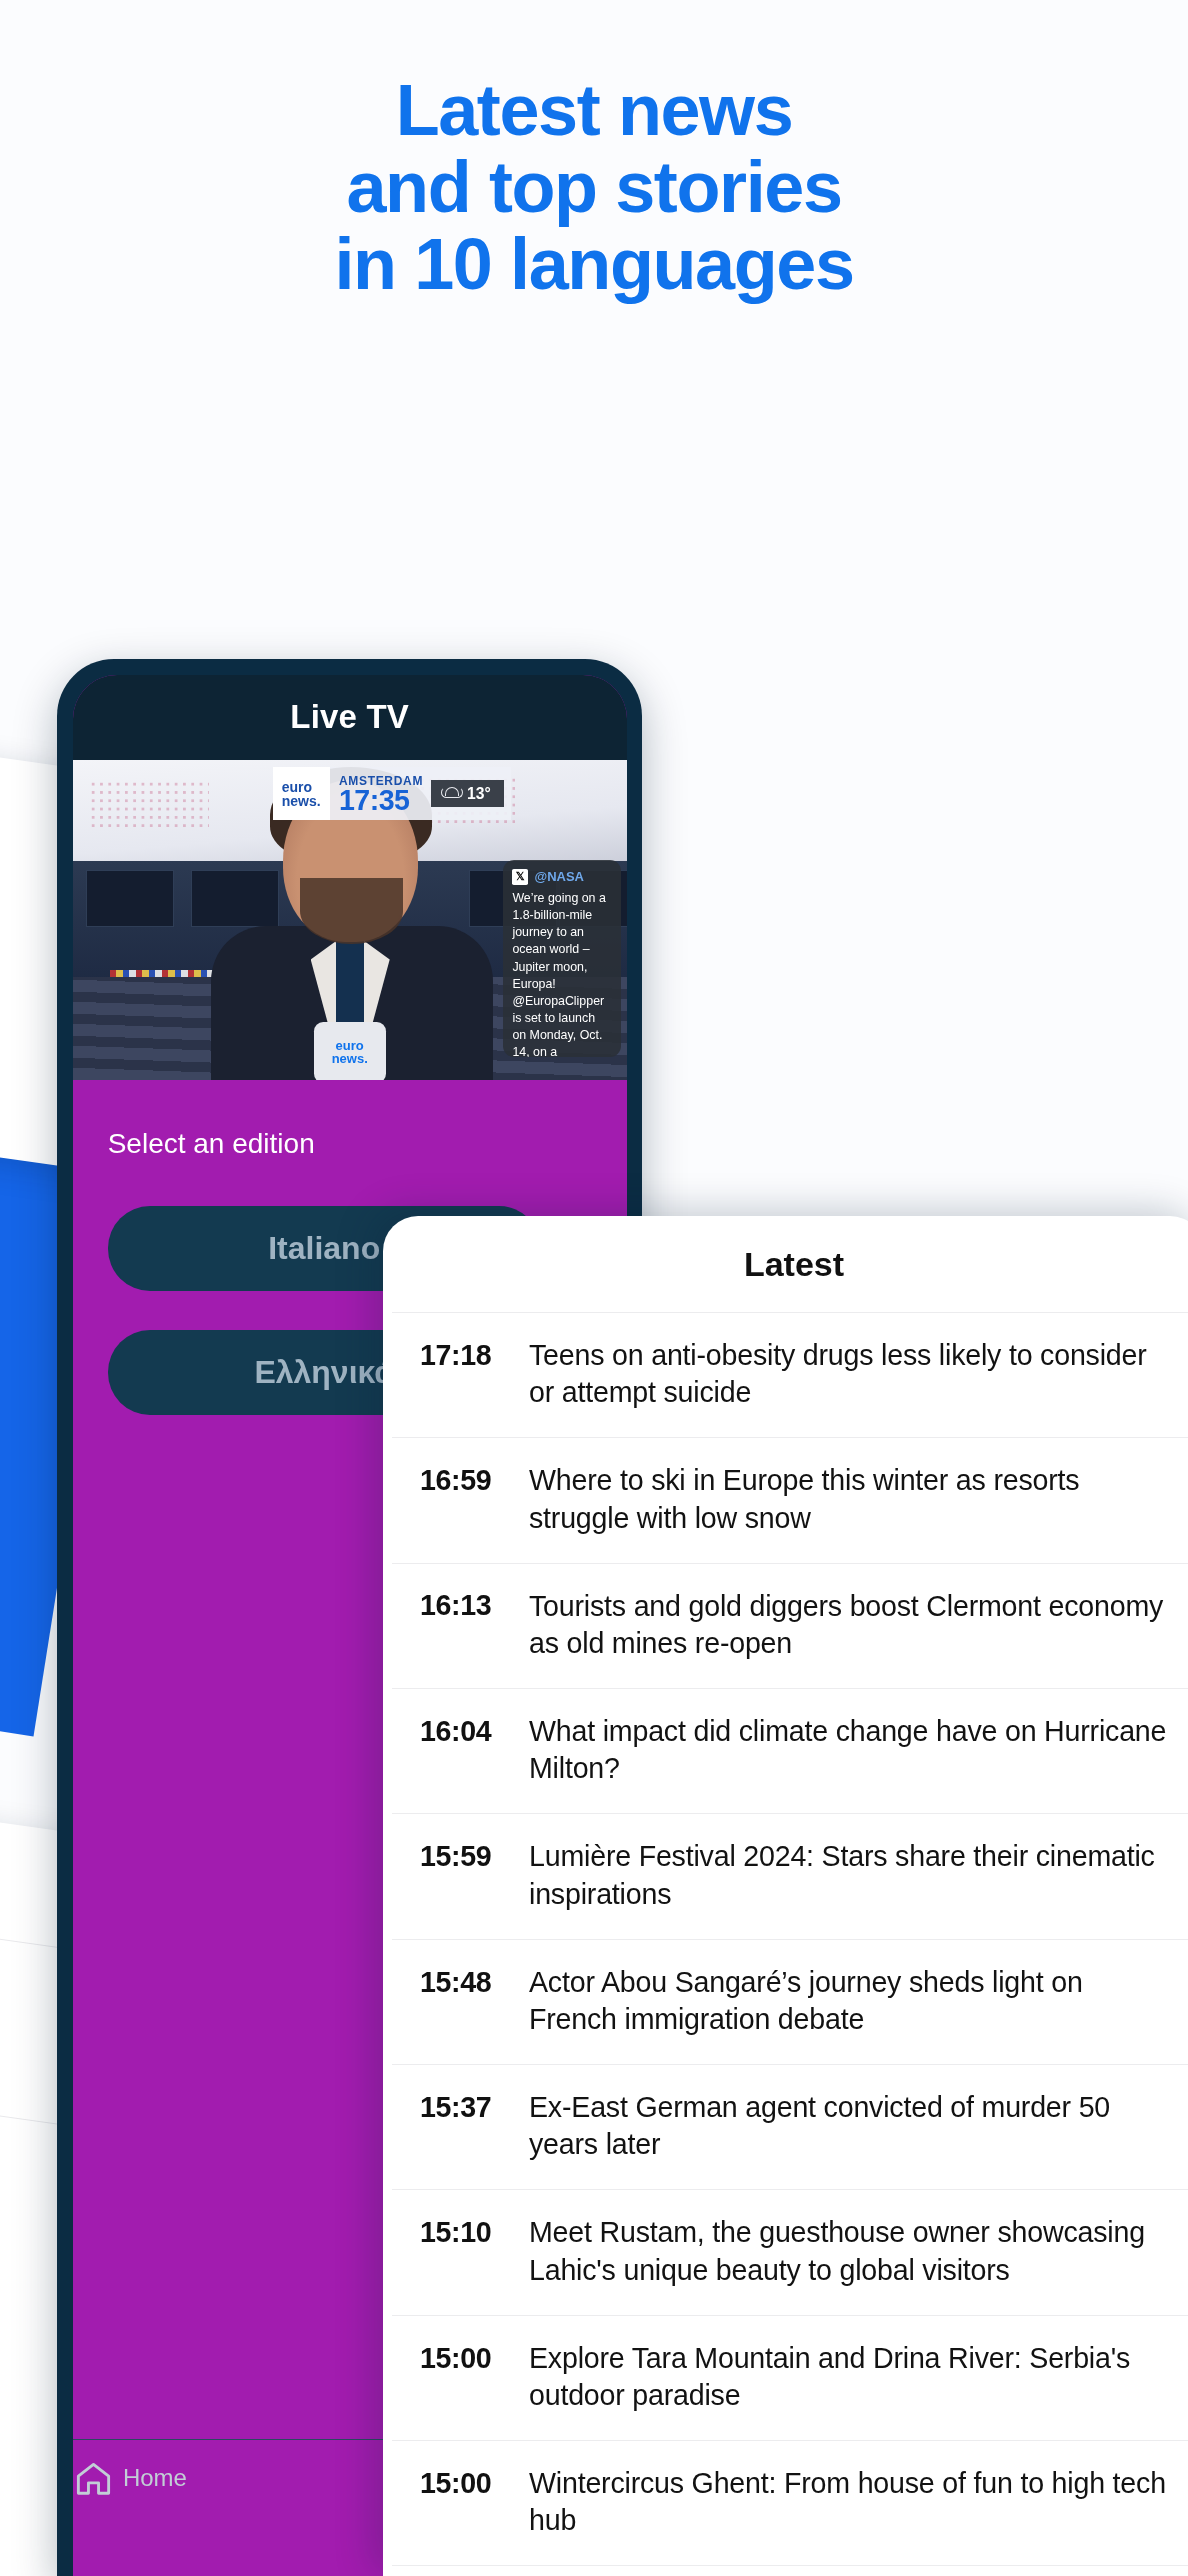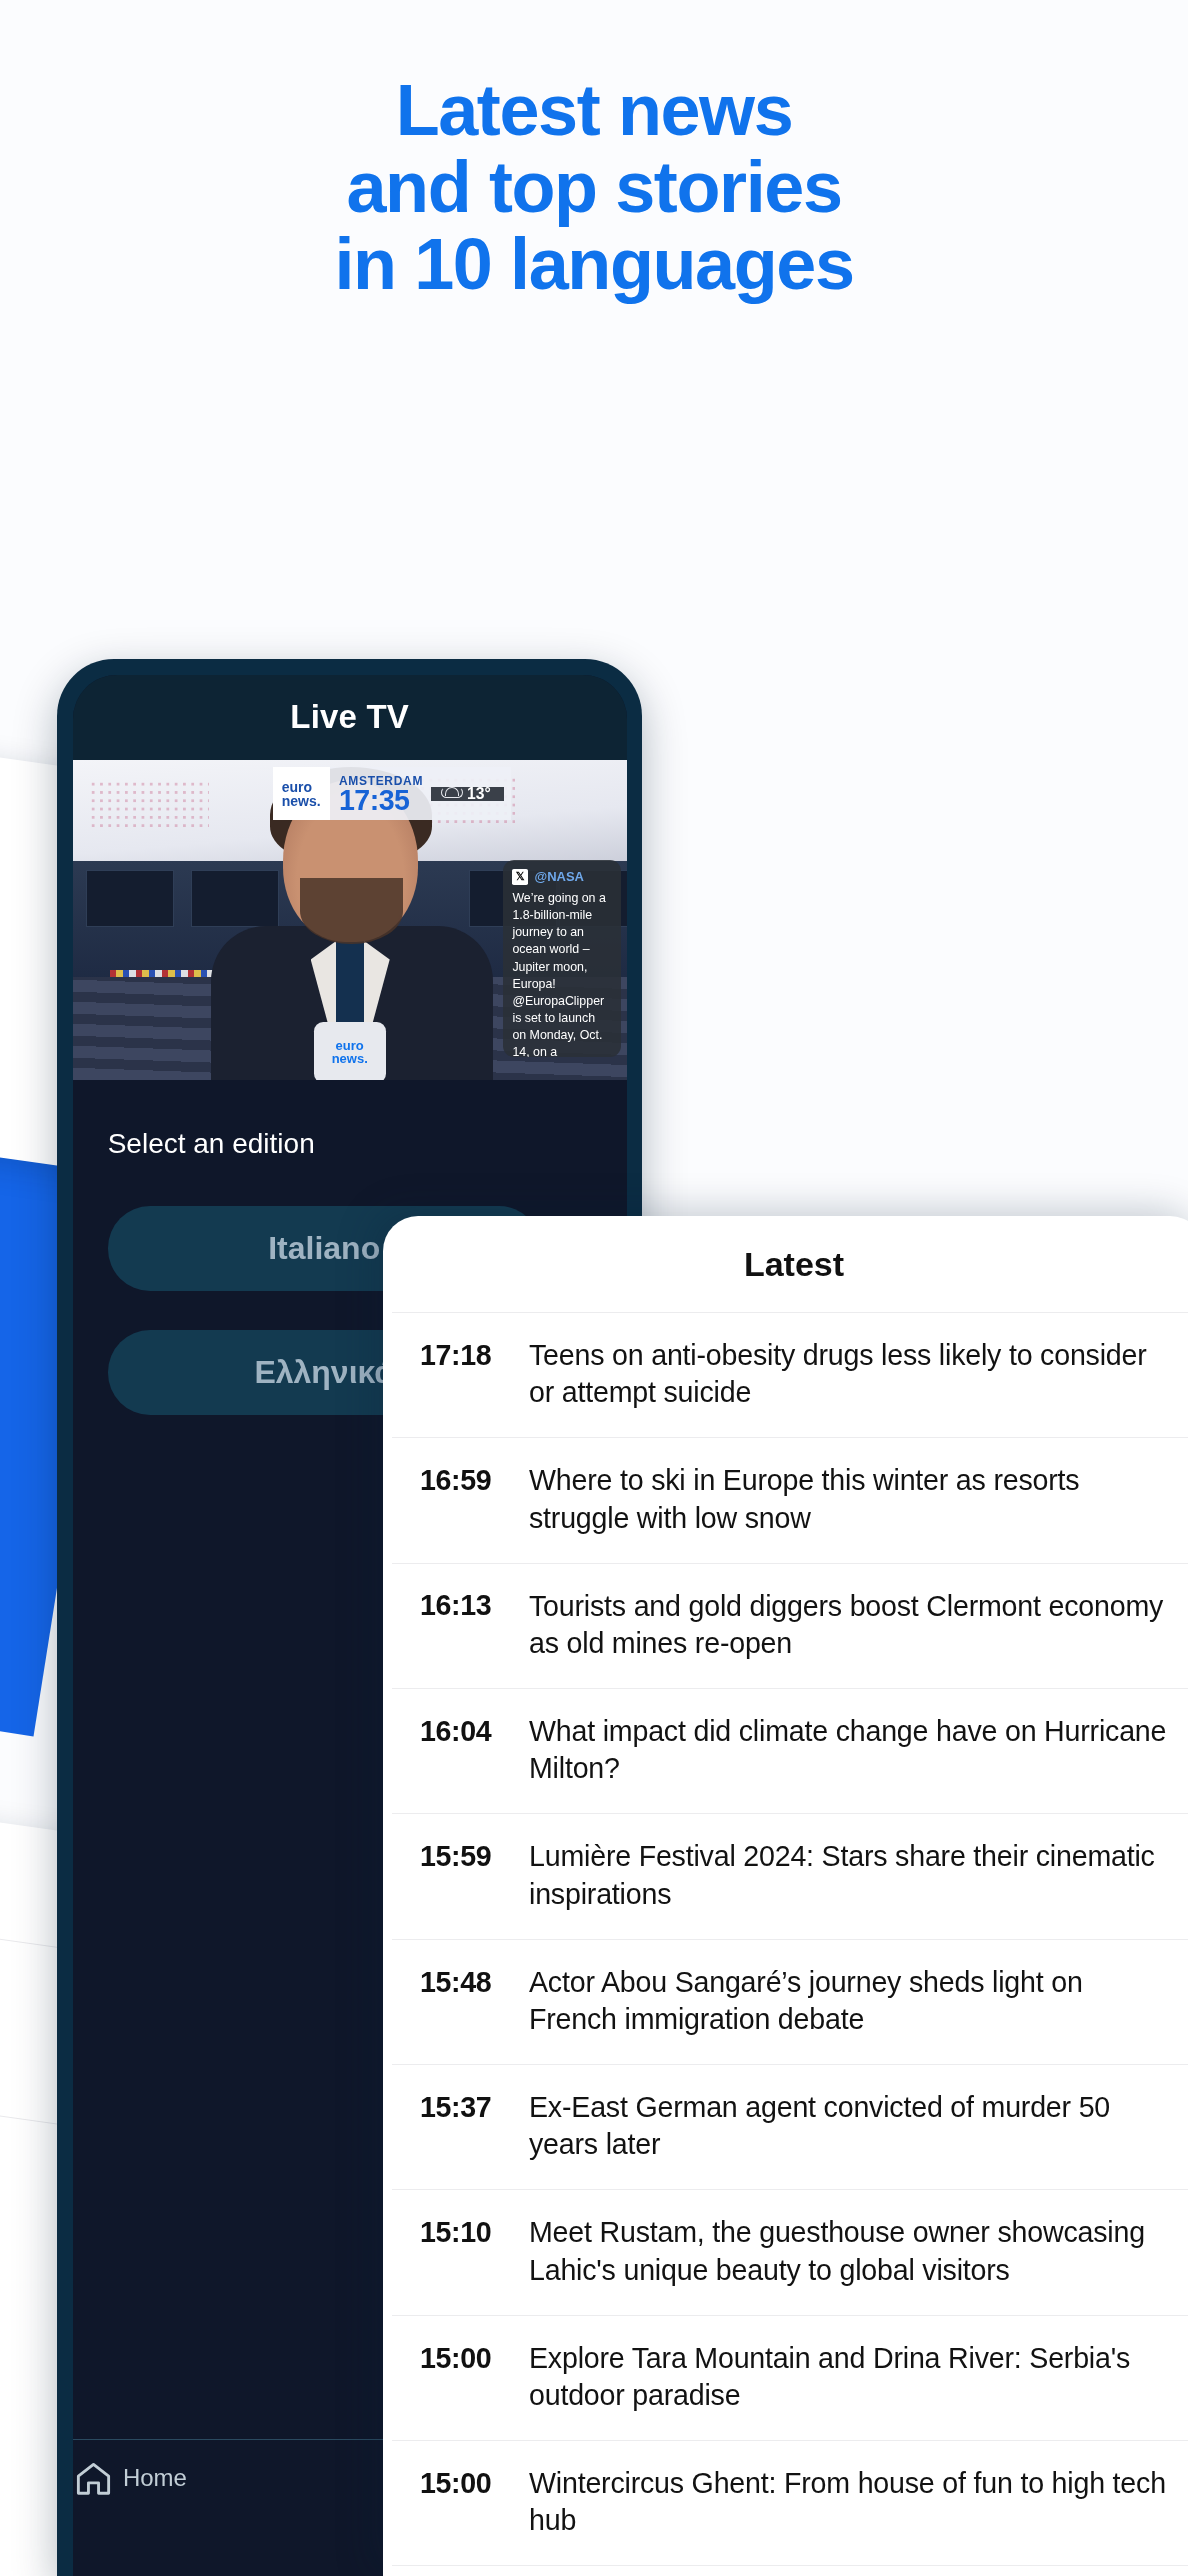--- a/index.html
+++ b/index.html
@@ -81,21 +81,21 @@
     width: 585px; height: 1917px;
     background: #0b2c43;
     border-radius: 57px 57px 0 0;
     padding: 15.7px 15.7px 0 15.7px;
     z-index: 5;
     box-shadow: 0 14.7px 44px rgba(6,26,46,.30);
   }
   .phone-screen {
     position: relative;
     width: 554px; height: 1902px;
-    background: #0f172a;
+    background: #a21caf;
     border-radius: 44px 44px 0 0;
     overflow: hidden;
   }
 
   
   .livetv-bar {
     height: 85px;
     display: flex; align-items: center; justify-content: center;
     background: #0d2434;
   }
@@ -218,21 +218,21 @@
   }
   .tv-bug-logo-inner .l2 { font-weight:800; }
   .tv-bug-panel {
     background: rgba(238,240,246,.92);
     display:flex; align-items:center; padding:0 7.4px 0 9.2px; gap:8.3px;
   }
   .tv-city { color:#1a4faa; font-size:12px; font-weight:800; letter-spacing:0.7px; }
   .tv-clock { color:#1763d6; font-size:28.6px; font-weight:800; line-height:.9; letter-spacing:-0.5px;}
   .tv-wx {
     background:#3a4049; color:#fff; display:flex; align-items:center; gap:6.4px;
-    padding:3.7px 13px 3.7px 9.2px; height:14px; align-self:center;text-align:right;
+    padding:3.7px 13px 3.7px 9.2px; height:27px; align-self:center;text-align:right;
   }
   .tv-wx-temp { font-size:15.7px; font-weight:700; }
   .cloud-ico { width:20px; height:14px; position:relative; }
   .cloud-ico::before{
     content:""; position:absolute; left:0; bottom:2.8px; width:20px;height:9.2px;
     border:1.8px solid #e7e9ee; border-radius:8.3px; border-top-color:transparent;
   }
   .cloud-ico::after{
     content:""; position:absolute; left:4.6px; top:0; width:12px;height:8.3px;
     border:1.8px solid #e7e9ee; border-bottom:none; border-radius:8.3px 8.3px 0 0;

